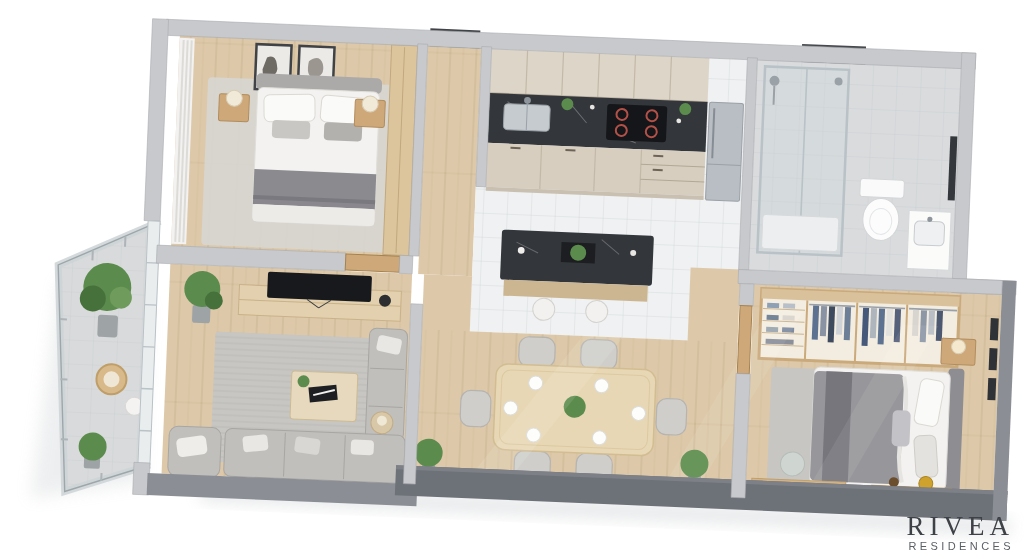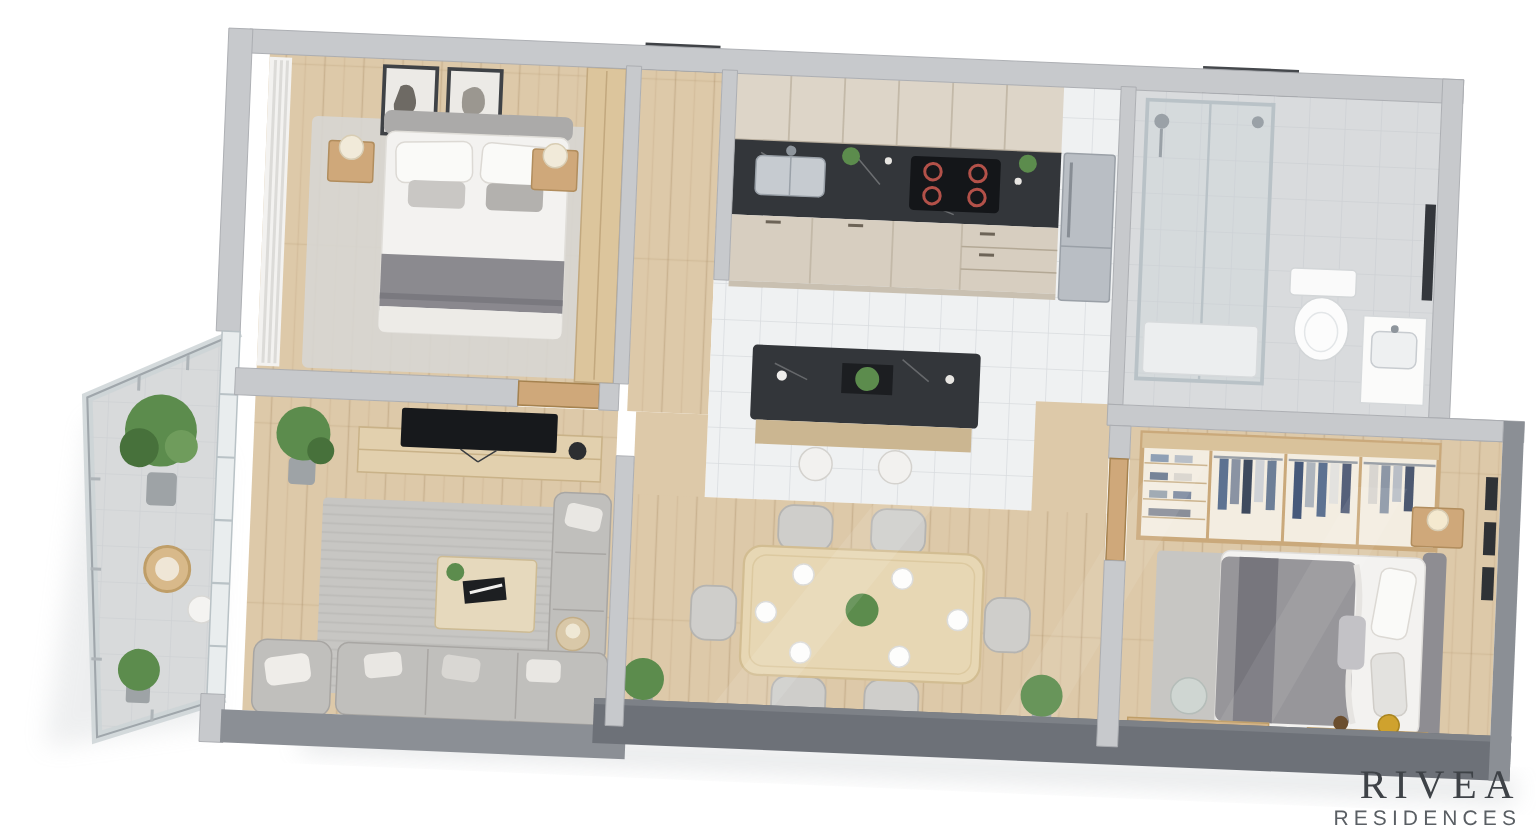--- a/index.html
+++ b/index.html
@@ -24,21 +24,21 @@
   .duvet{fill:var(--duvet_gray);}
   .green{fill:var(--plant_green);}
   .green2{fill:#47713b;}
   .pot{fill:#9ea3a6;}
   .white-obj{fill:#fbfbfa;stroke:#d6d9db;stroke-width:1;}
   .seam{stroke:#c3b9a8;stroke-width:1.2;}
 
   .logo{position:absolute;right:10px;bottom:6px;text-align:right;line-height:1.05;
         color:var(--logo_text);}
   .logo .name{font-family:"Liberation Serif",serif;font-size:27px;letter-spacing:5px;}
-  .logo .tagline{font-family:"Liberation Sans",sans-serif;font-size:14px;
+  .logo .tagline{font-family:"Liberation Sans",sans-serif;font-size:11px;
                  letter-spacing:3.4px;color:#5a5f64;margin-top:1px;}
 </style>
 </head>
 <body>
 
 <div class="stage">
 
 <svg width="1024" height="559" viewBox="0 0 1024 559">
   <defs>
     <filter id="blur8" x="-50%" y="-50%" width="200%" height="200%">

